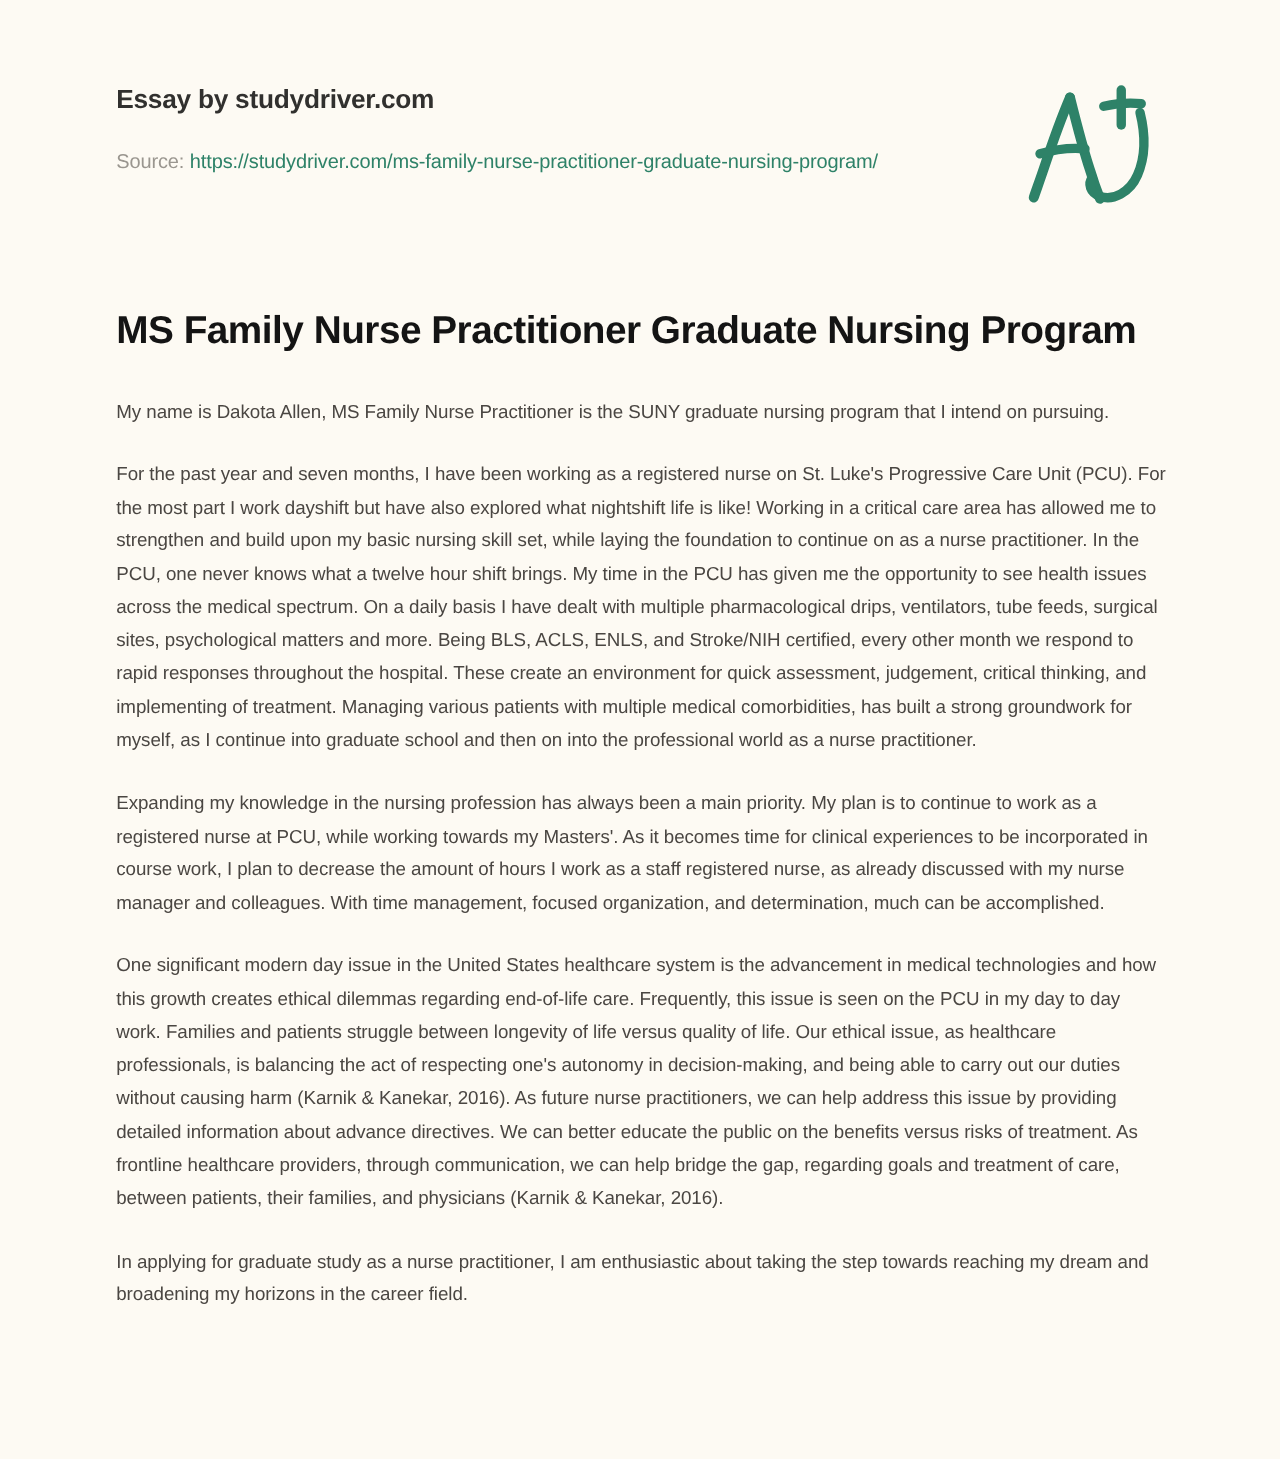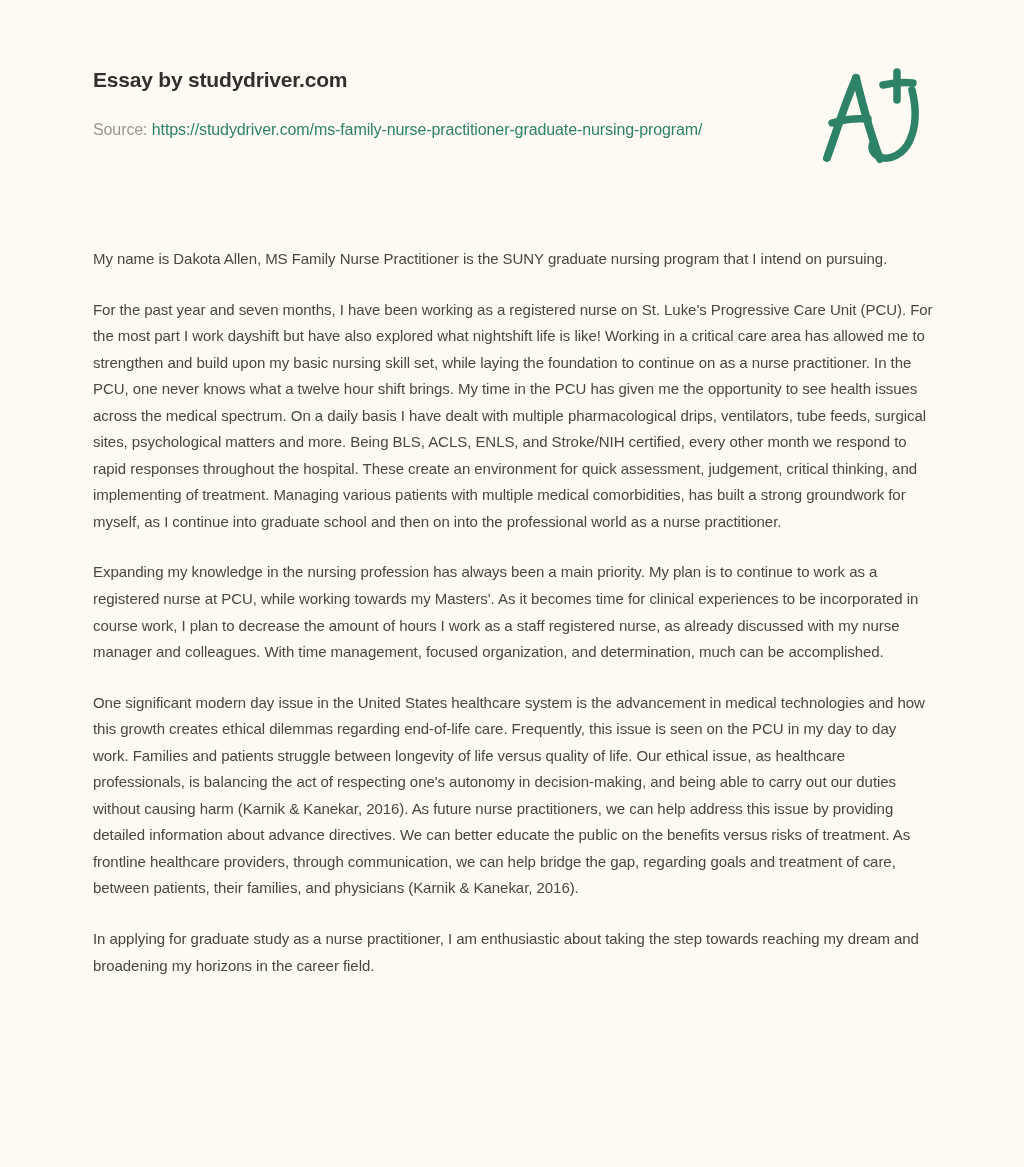--- a/index.html
+++ b/index.html
@@ -120,20 +120,21 @@
           <path d="M85 10 C 85 20, 85 30, 85 38" stroke-width="7.5"></path>
           <path d="M100 28 C 104 44, 105 62, 98 78 C 92 92, 78 99, 68 95 C 60 92, 58 85, 62 80" stroke-width="7.5"></path>
         </g>
       </svg>
     </div>
 
   </div>
 
   <div class="content">
 
+    <h1 class="doc-title">MS Family Nurse Practitioner Graduate Nursing Program</h1>
 
     <p class="para">My name is Dakota Allen, MS Family Nurse Practitioner is the SUNY graduate nursing program that I intend on pursuing.</p>
 
     <p class="para">For the past year and seven months, I have been working as a registered nurse on St. Luke's Progressive Care Unit (PCU). For the most part I work dayshift but have also explored what nightshift life is like! Working in a critical care area has allowed me to strengthen and build upon my basic nursing skill set, while laying the foundation to continue on as a nurse practitioner. In the PCU, one never knows what a twelve hour shift brings. My time in the PCU has given me the opportunity to see health issues across the medical spectrum. On a daily basis I have dealt with multiple pharmacological drips, ventilators, tube feeds, surgical sites, psychological matters and more. Being BLS, ACLS, ENLS, and Stroke/NIH certified, every other month we respond to rapid responses throughout the hospital. These create an environment for quick assessment, judgement, critical thinking, and implementing of treatment. Managing various patients with multiple medical comorbidities, has built a strong groundwork for myself, as I continue into graduate school and then on into the professional world as a nurse practitioner.</p>
 
     <p class="para">Expanding my knowledge in the nursing profession has always been a main priority. My plan is to continue to work as a registered nurse at PCU, while working towards my Masters'. As it becomes time for clinical experiences to be incorporated in course work, I plan to decrease the amount of hours I work as a staff registered nurse, as already discussed with my nurse manager and colleagues. With time management, focused organization, and determination, much can be accomplished.</p>
 
     <p class="para">One significant modern day issue in the United States healthcare system is the advancement in medical technologies and how this growth creates ethical dilemmas regarding end-of-life care. Frequently, this issue is seen on the PCU in my day to day work. Families and patients struggle between longevity of life versus quality of life. Our ethical issue, as healthcare professionals, is balancing the act of respecting one's autonomy in decision-making, and being able to carry out our duties without causing harm (Karnik &amp; Kanekar, 2016). As future nurse practitioners, we can help address this issue by providing detailed information about advance directives. We can better educate the public on the benefits versus risks of treatment. As frontline healthcare providers, through communication, we can help bridge the gap, regarding goals and treatment of care, between patients, their families, and physicians (Karnik &amp; Kanekar, 2016).</p>
 
     <p class="para">In applying for graduate study as a nurse practitioner, I am enthusiastic about taking the step towards reaching my dream and broadening my horizons in the career field.</p>

